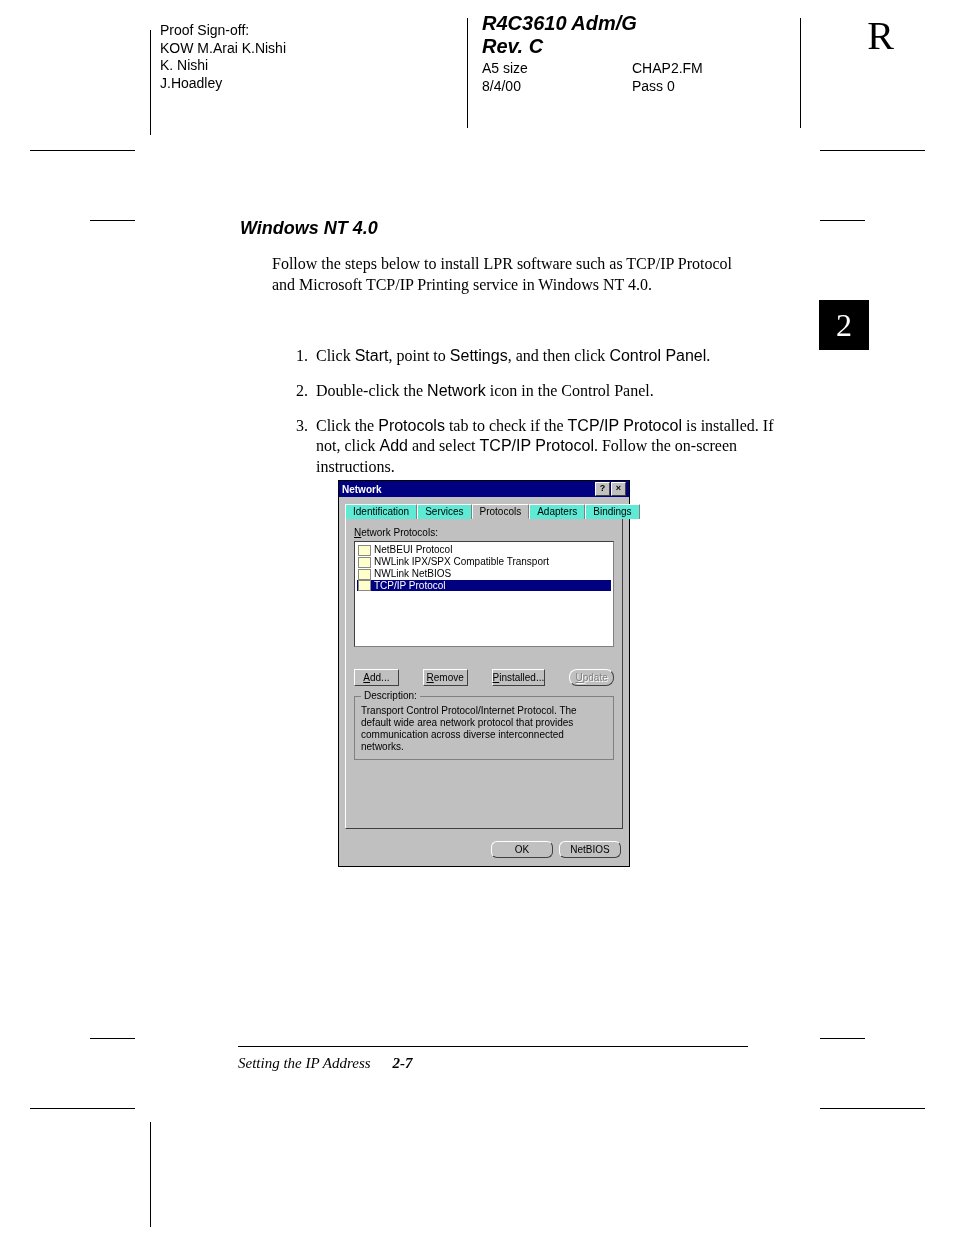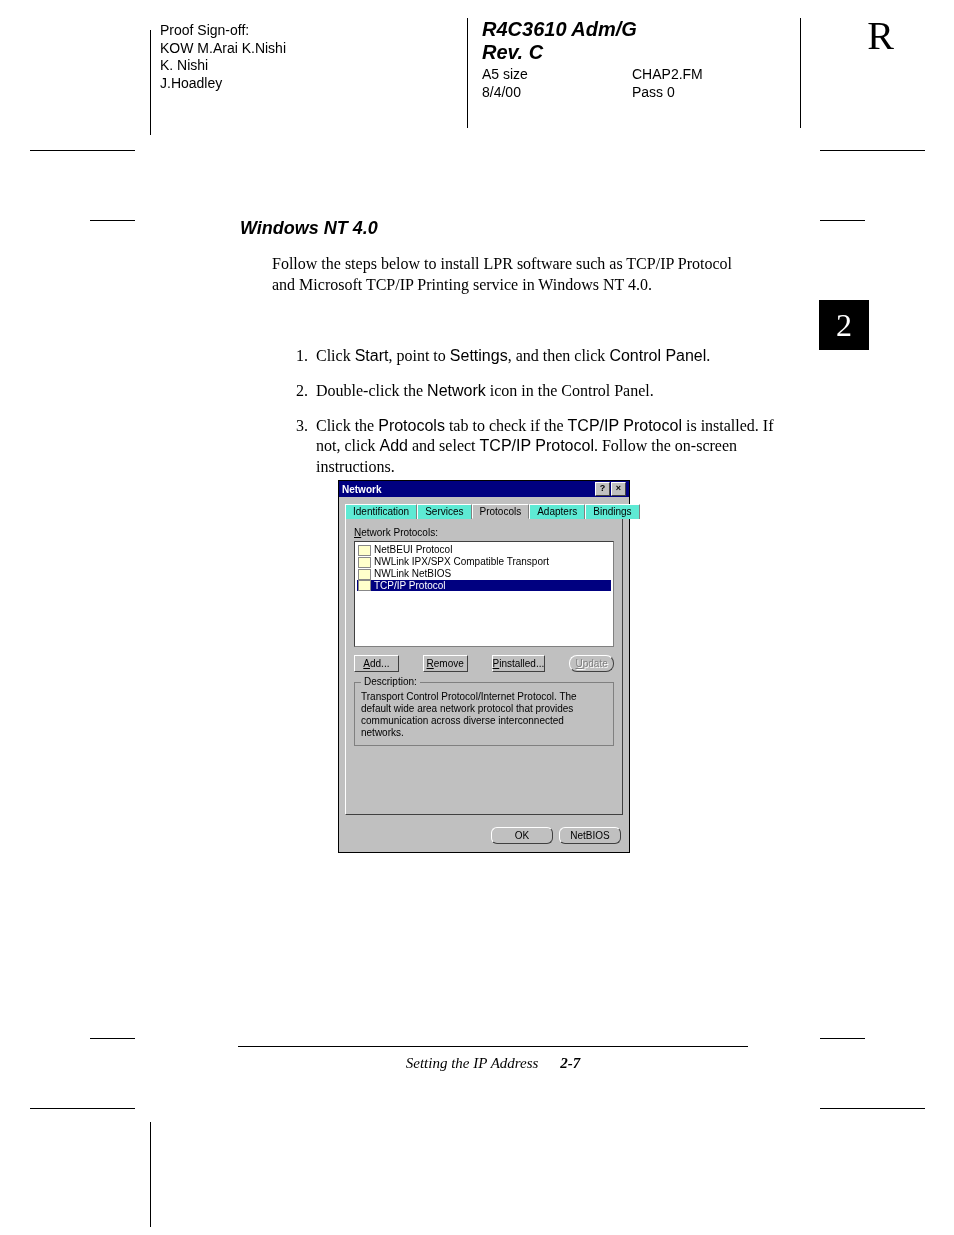--- a/index.html
+++ b/index.html
@@ -22,21 +22,21 @@
     position: absolute;
     left: 160px;
     top: 22px;
     font-family: Arial, Helvetica, sans-serif;
     font-size: 14px;
     line-height: 1.25;
   }
   .hdr-mid {
     position: absolute;
     left: 482px;
-    top: 18px;
+    top: 12px;
     width: 300px;
   }
   .hdr-mid .title {
     font-family: Arial, Helvetica, sans-serif;
     font-weight: bold;
     font-style: italic;
     font-size: 20px;
     line-height: 1.15;
   }
   .hdr-mid .meta {
@@ -101,21 +101,21 @@
   .steps li { margin-bottom:14px; padding-left:4px; }
   .ui { font-family: Arial, Helvetica, sans-serif; }
   
   .footer {
     position:absolute;
     left:238px;
     top:1046px;
     width:510px;
     border-top:1px solid #000;
     padding-top:8px;
-    text-align:center;
+    text-align:left;
     font-size:15px;
   }
   .footer .chap {
     font-family:"Book Antiqua","Palatino Linotype",serif;
     font-style:italic;
   }
   .footer .pg {
     font-family:"Book Antiqua","Palatino Linotype",serif;
     font-weight:bold;
     font-style:italic;
@@ -203,21 +203,21 @@
     display:inline-block;
     width:11px;height:9px;
     background:#ffffcc;
     border:1px solid #888;
     margin-right:3px;
     vertical-align:middle;
   }
   .btnrow {
     display:flex;
     gap:24px;
-    margin-top:8px;
+    margin-top:22px;
     justify-content:space-between;
   }
   .btn95 {
     flex:1;
     text-align:center;
     font-size:10px;
     padding:2px 0;
     background:#c0c0c0;
     border:1px solid #fff;
     border-right-color:#404040;

